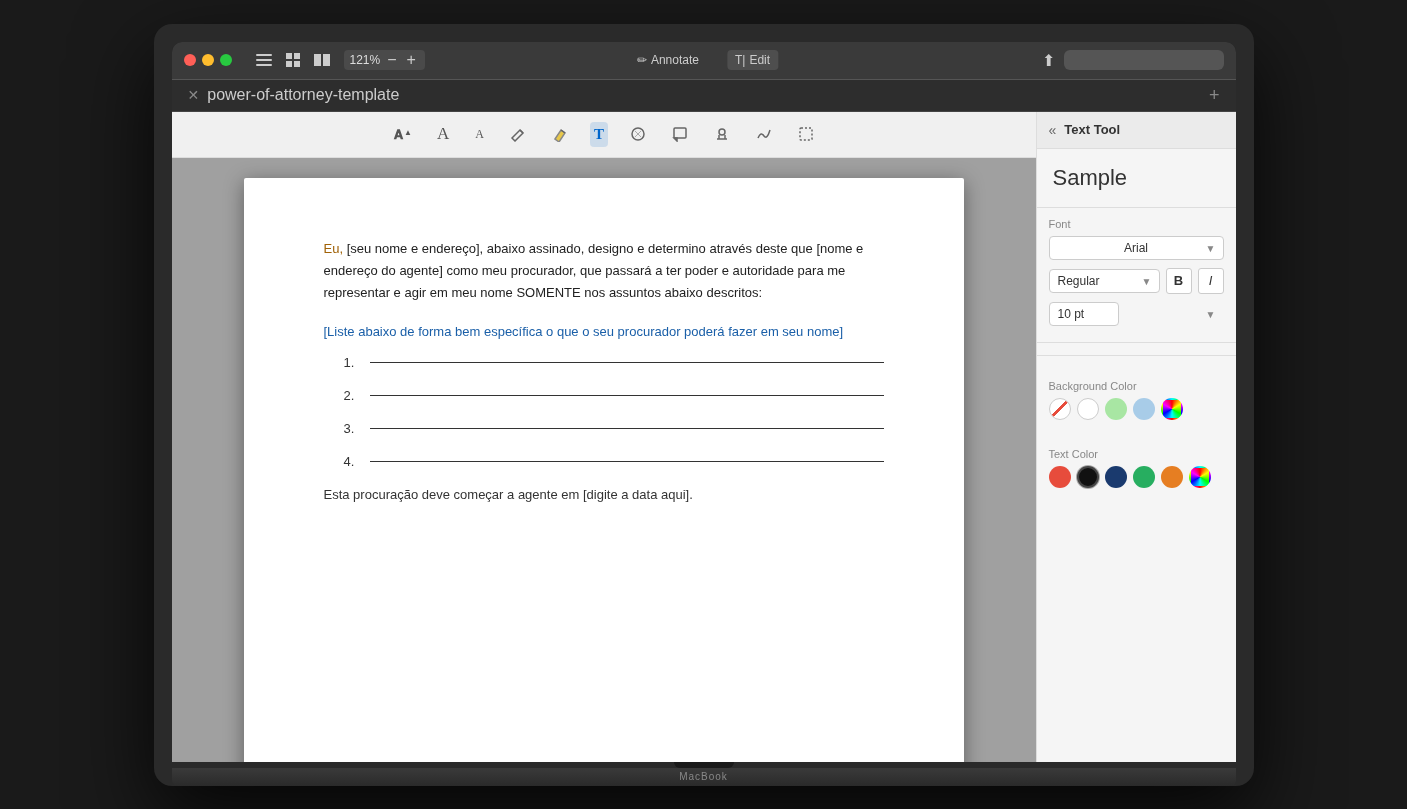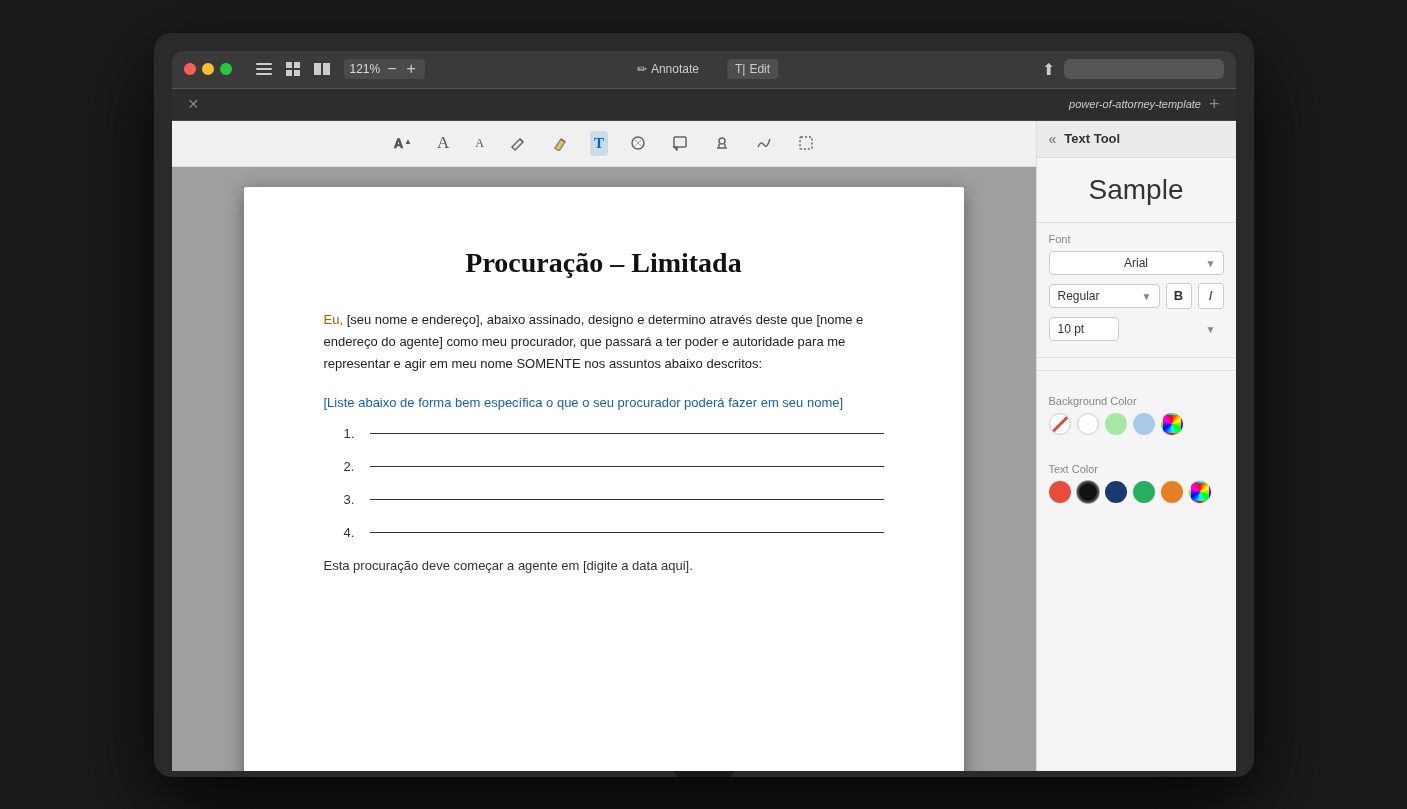--- a/index.html
+++ b/index.html
@@ -175,24 +175,23 @@
       background: none;
       border: none;
       color: #888;
       cursor: pointer;
       font-size: 14px;
       padding: 0 8px;
     }
 
     .tab-title {
       flex: 1;
-      text-align: right;
+      text-align: left;
       color: #ccc;
-      font-size: 11px;
-      font-style: italic;
+      font-size: 16px;
     }
 
     .new-tab-btn {
       background: none;
       border: none;
       color: #888;
       cursor: pointer;
       font-size: 18px;
       padding: 0 8px;
     }
@@ -342,23 +341,23 @@
       margin-right: 8px;
     }
 
     .panel-title {
       font-size: 13px;
       font-weight: 600;
       color: #333;
     }
 
     .panel-sample {
-      text-align: center;
+      text-align: left;
       padding: 16px;
-      font-size: 28px;
+      font-size: 22px;
       color: #333;
       border-bottom: 1px solid #ddd;
       font-family: Arial, sans-serif;
     }
 
     .panel-section {
       padding: 10px 12px;
     }
 
     .panel-section-label {
@@ -686,21 +685,20 @@
           <button class="annot-btn">
             <svg width="16" height="16" viewBox="0 0 16 16" fill="none" stroke="#666" stroke-width="1.5" stroke-dasharray="2 2">
               <rect x="2" y="2" width="12" height="12" rx="1"></rect>
             </svg>
           </button>
         </div>
 
         <div class="doc-scroll">
           <div class="document-page">
 
-            <h1 class="doc-title">Procuração – Limitada</h1>
 
 
             <p class="doc-body">
               <span class="highlight-blue">Eu,</span><span> [seu nome e endereço], abaixo assinado, designo e determino através deste que [nome e endereço do agente] como meu procurador, que passará a ter poder e autoridade para me representar e agir em meu nome SOMENTE nos assuntos abaixo descritos:</span>
             </p>
 
             <p class="doc-list-intro">[Liste abaixo de forma bem específica o que o seu procurador poderá fazer em seu nome]</p>
 
             <ol class="doc-numbered-list">
               <li>
@@ -809,13 +807,16 @@
             <div class="color-swatch multicolor"></div>
           </div>
         </div>
 
       </div>
     </div>
 
   </div>
 
   <div class="laptop-notch"></div>
+  <div class="laptop-base">
+    <span class="macbook-label">MacBook</span>
+  </div>
 </div>
 
 </body></html>

